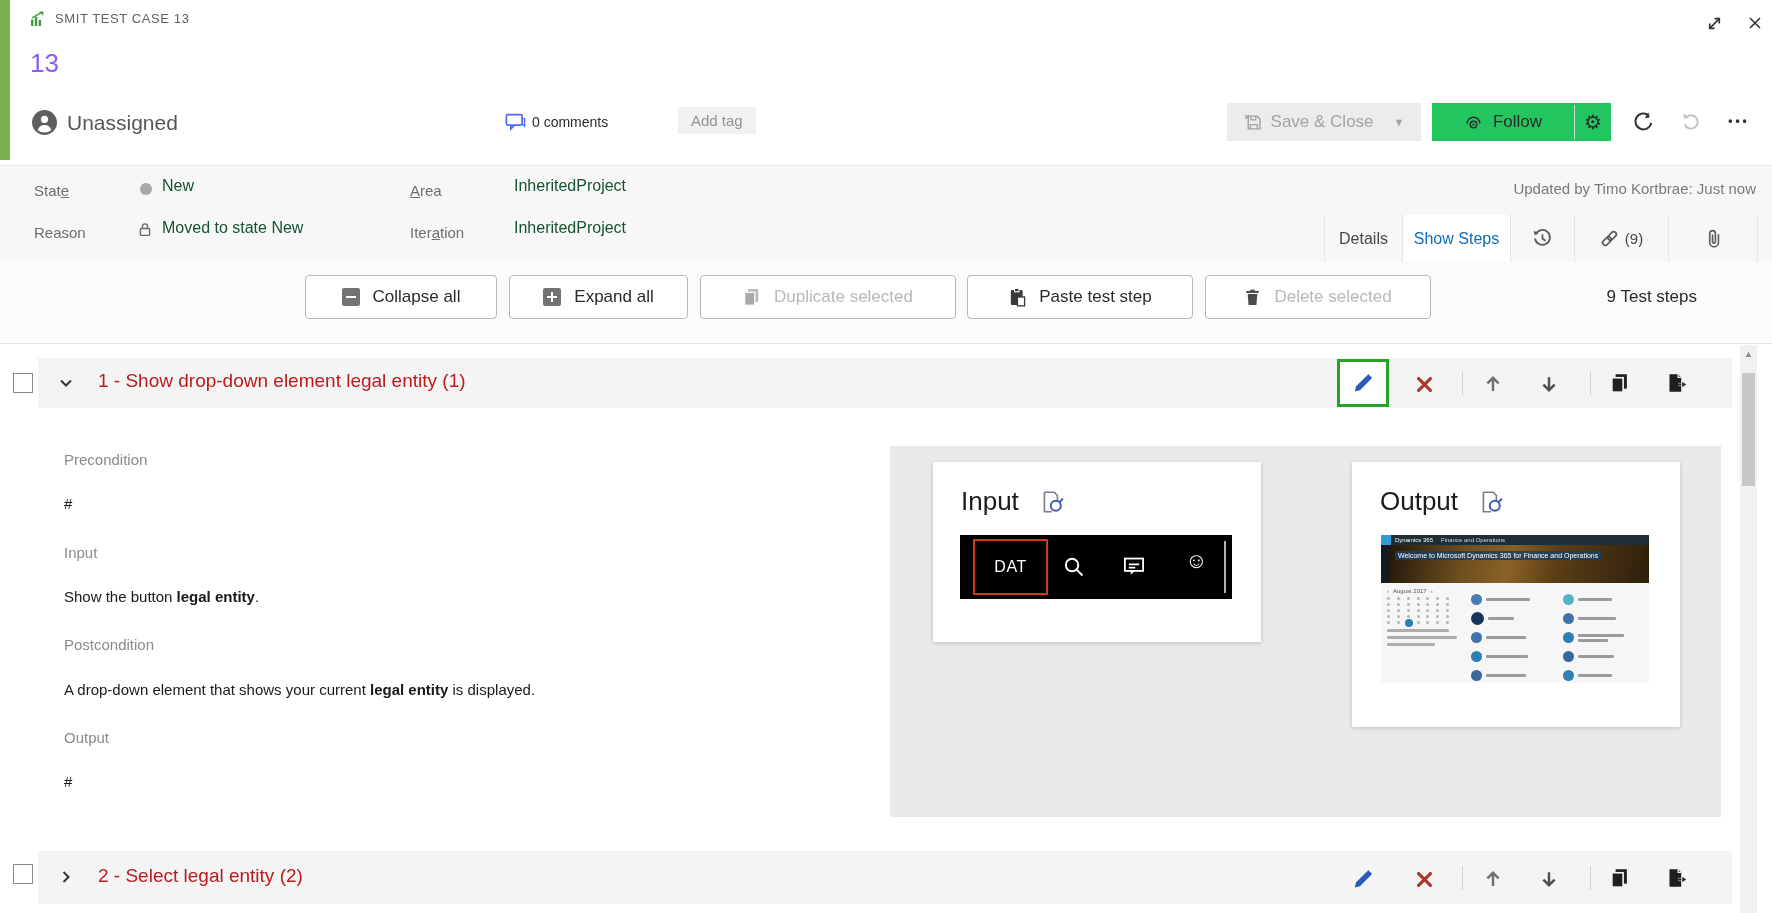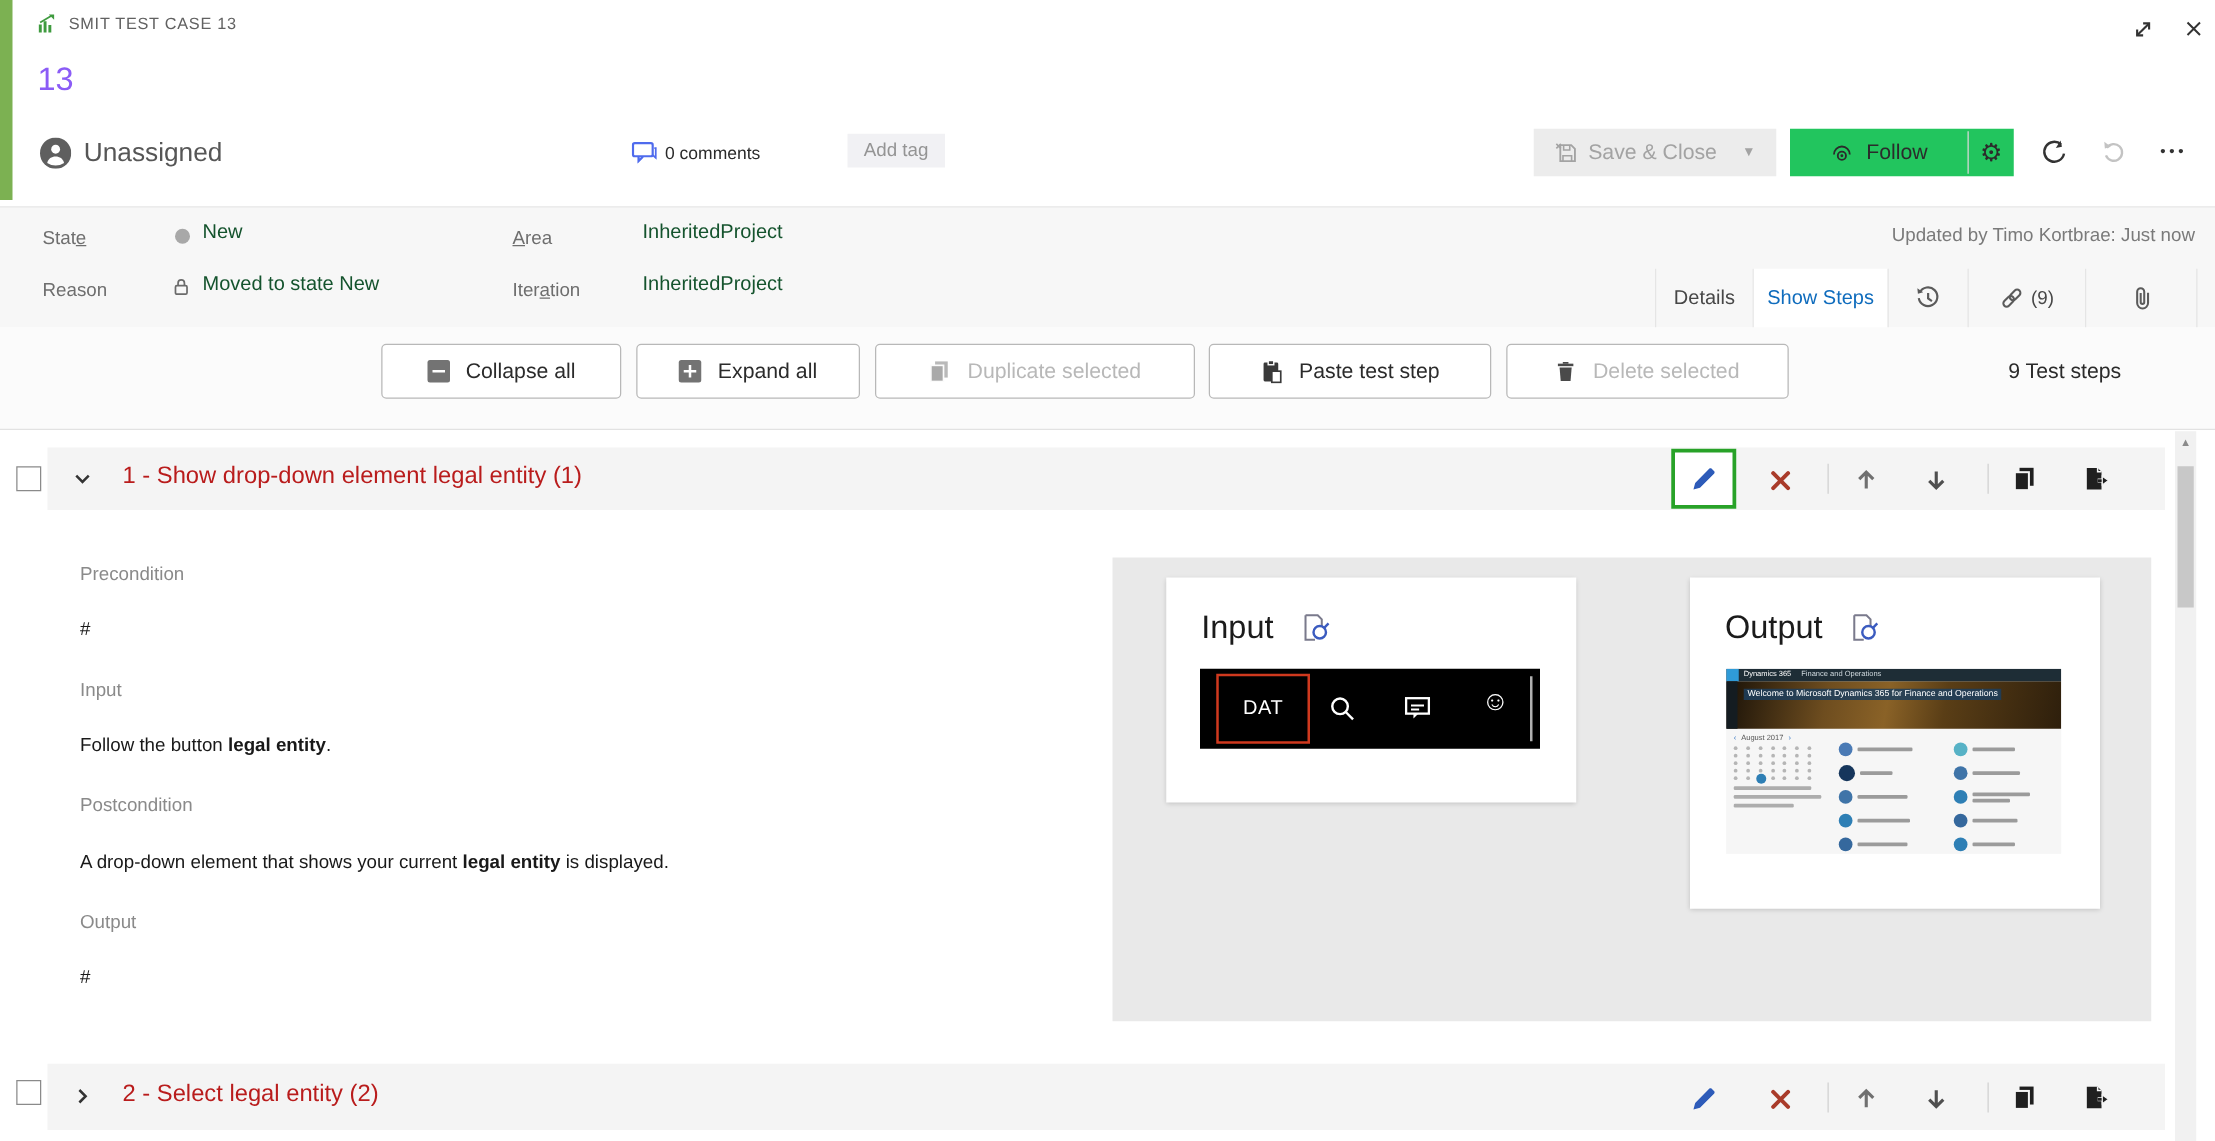--- a/index.html
+++ b/index.html
@@ -344,21 +344,21 @@
         <path d="M9 9.2h4.2" stroke="#f4f4f4" stroke-width="2.6"></path>
         <path d="M9 9.2h3.4" stroke="#1f1f1f" stroke-width="1.8"></path>
         <path d="M12 6.4 16 9.2 12 12z" fill="#1f1f1f" stroke="#f4f4f4" stroke-width="0.8"></path>
       </svg>
     </span>
   </div>
 
   <span class="d-label" style="top:451px;">Precondition</span>
   <span class="d-text" style="top:495px;">#</span>
   <span class="d-label" style="top:544px;">Input</span>
-  <span class="d-text" style="top:588px;"><span>Follow the button </span><b>legal entity</b><span>.</span></span>
+  <span class="d-text" style="top:588px;"><span>Show the button </span><b>legal entity</b><span>.</span></span>
   <span class="d-label" style="top:636px;">Postcondition</span>
   <span class="d-text" style="top:681px;"><span>A drop-down element that shows your current </span><b>legal entity</b><span> is displayed.</span></span>
   <span class="d-label" style="top:729px;">Output</span>
   <span class="d-text" style="top:773px;">#</span>
 
   <div class="abs gray-panel">
 
     <div class="card input">
       <div class="card-title">
         <span>Input</span>

